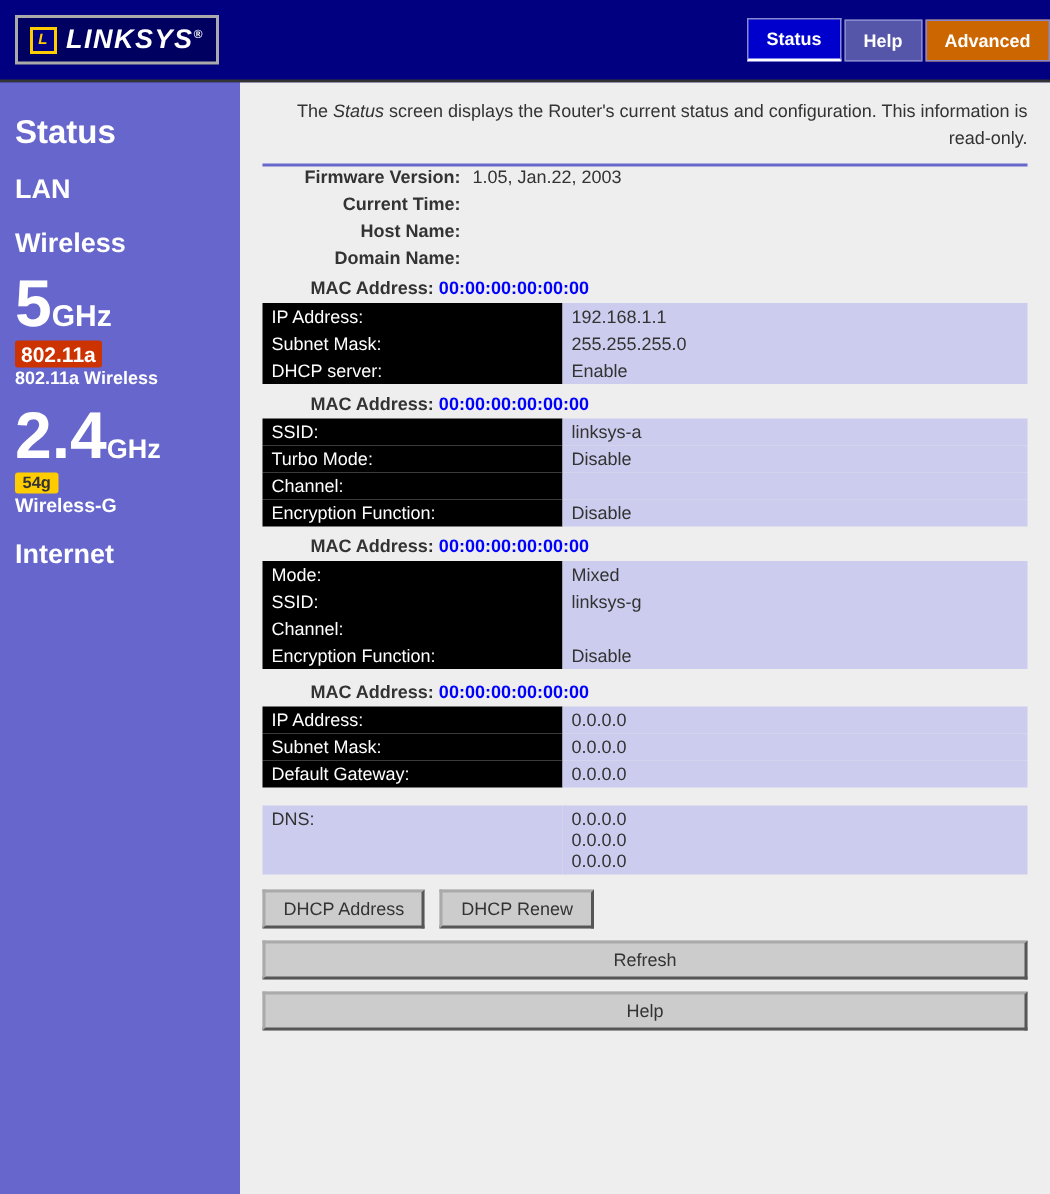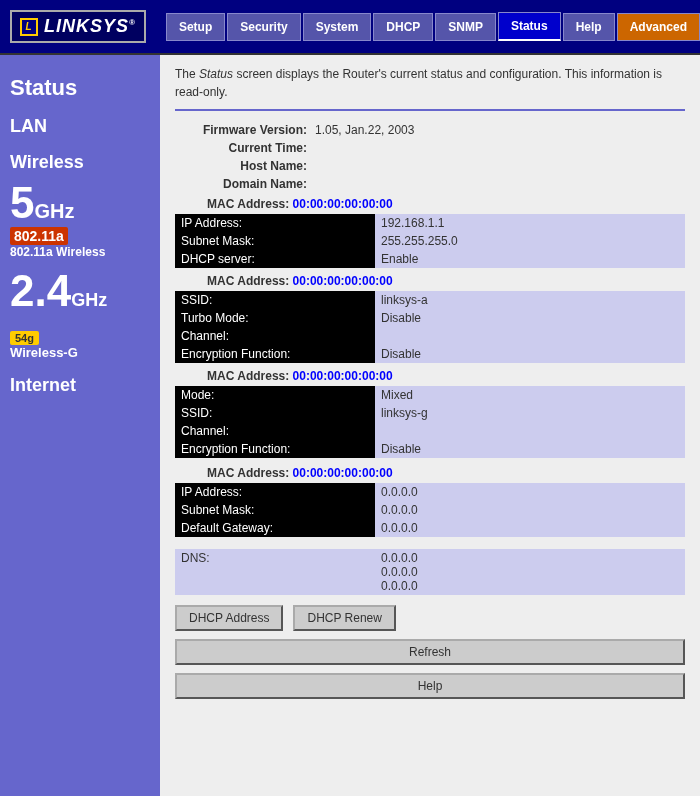--- a/index.html
+++ b/index.html
@@ -162,43 +162,43 @@
       color: white;
     }
     .wireless-badge-54g {
       background: #ffcc00;
       color: #333;
       font-size: 11px;
       font-weight: bold;
       padding: 1px 5px;
       border-radius: 2px;
       display: inline-block;
-      margin-top: 18px;
+      margin-top: 2px;
     }
     .wireless-g-label {
       font-size: 13px;
       color: white;
       font-weight: bold;
     }
 
     
     .content-area {
       flex: 1;
       background: #eeeeee;
       padding: 10px 15px;
       overflow-y: auto;
     }
 
     .page-description {
       font-size: 12px;
       color: #333;
-      margin-bottom: 12px;
       line-height: 1.5;
       border-bottom: 2px solid #6666cc;
       padding-bottom: 8px;
+      text-align: right;
     }
     .page-description em {
       font-style: italic;
     }
 
     .info-row {
       display: flex;
       align-items: center;
       margin-bottom: 4px;
     }
@@ -306,27 +306,20 @@
 <div class="top-bar">
   <div class="logo-area">
     <div class="logo-icon">
       <span>L</span>
     </div>
     <span class="logo-text">
       <span>LINKSYS</span><span class="logo-registered">®</span>
     </span>
   </div>
 
-  <div class="nav-tabs">
-    <div class="nav-tab">Setup</div>
-    <div class="nav-tab">Security</div>
-    <div class="nav-tab">System</div>
-    <div class="nav-tab">DHCP</div>
-    <div class="nav-tab">SNMP</div>
-  </div>
 
   <div class="right-tabs">
     <div class="right-tab active-status">Status</div>
     <div class="right-tab help">Help</div>
     <div class="right-tab advanced">Advanced</div>
   </div>
 </div>
 
 <div class="main-container">
 

